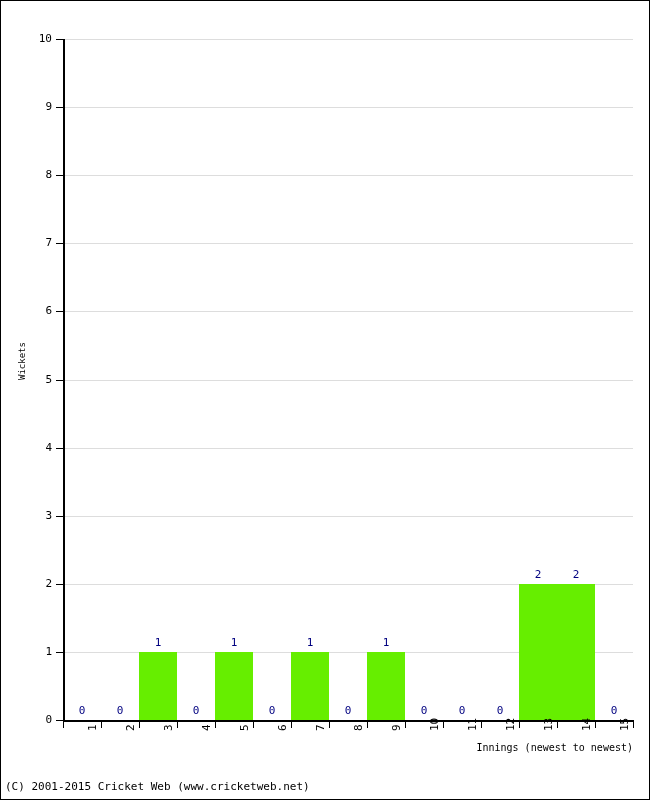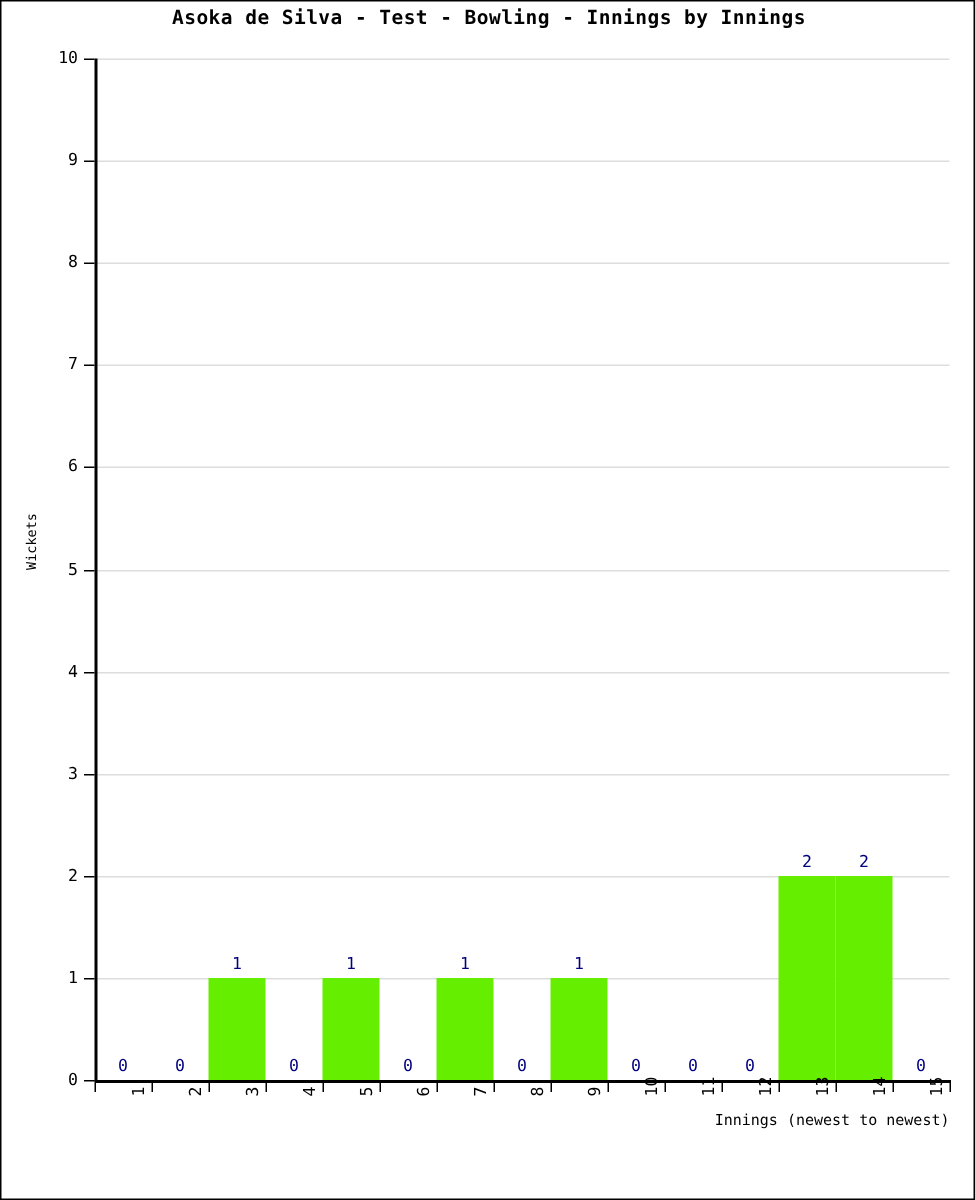--- a/index.html
+++ b/index.html
@@ -157,21 +157,20 @@
     font-size: 11px;
     color: #000000;
     white-space: pre;
   }
 </style>
 </head>
 <body>
 
 <div id="page">
 
-  <div id="chart-title">Asoka de Silva - Test - Bowling - Innings by Innings</div>
 
   <div id="plot">
     <div id="plot-bg"></div>
     <div id="gridlines">
         <div class="gridline" style="top: 612.9px;"></div>
         <div class="gridline" style="top: 544.8px;"></div>
         <div class="gridline" style="top: 476.7px;"></div>
         <div class="gridline" style="top: 408.6px;"></div>
         <div class="gridline" style="top: 340.5px;"></div>
         <div class="gridline" style="top: 272.4px;"></div>
@@ -265,14 +264,15 @@
       <div class="bar-value" style="left: 480px; width: 38px; top: 704px; color: rgb(0, 0, 128);">0</div>
       <div class="bar-value" style="left: 518px; width: 38px; top: 567.8px; color: rgb(0, 0, 128);">2</div>
       <div class="bar-value" style="left: 556px; width: 38px; top: 567.8px; color: rgb(0, 0, 128);">2</div>
       <div class="bar-value" style="left: 594px; width: 38px; top: 704px; color: rgb(0, 0, 128);">0</div>
     </div>
 
   <div id="ylabel">Wickets</div>
 
   <div id="xlabel">Innings (newest to newest)</div>
 
+  <div id="footer">(C) 2001-2015 Cricket Web (www.cricketweb.net)</div>
 
 </div>
 
 </body></html>

